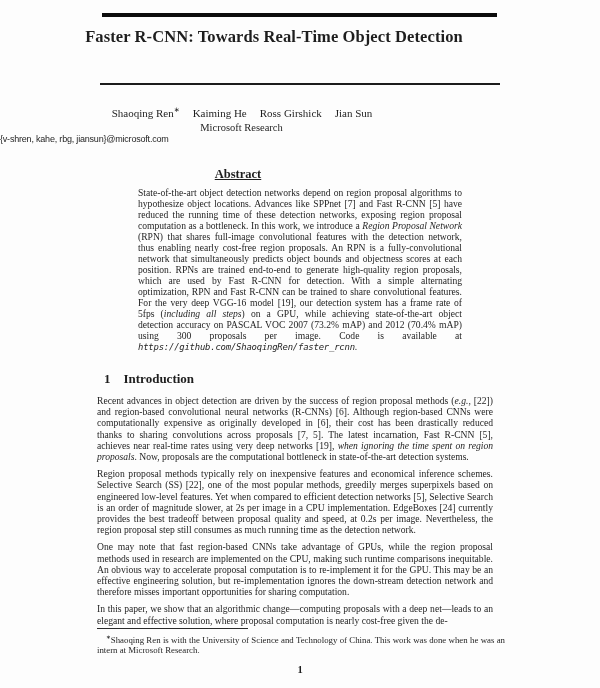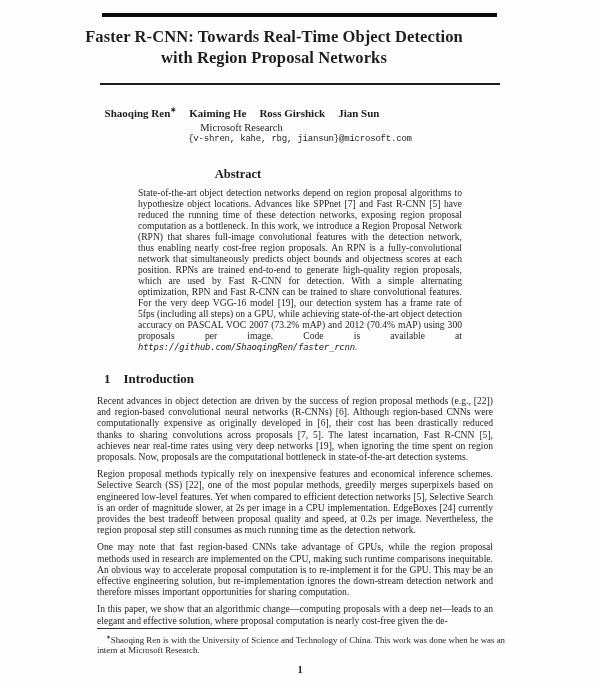--- a/index.html
+++ b/index.html
@@ -25,35 +25,35 @@
     text-align: center; font-weight: bold;
     font-size: 16.5px; line-height: 21px; letter-spacing: 0.1px;
   }
   .title .tl { display: block; }
   .title-rule {
     position: absolute; left: 100px; top: 83px;
     width: 400px; height: 1.5px; background: #1c1c1c;
   }
   .authors {
     position: absolute; left: 0; top: 105px; width: 484px;
-    text-align: center; font-weight: bold; font-size: 11px;
+    text-align: center; font-weight: normal; font-size: 11px;
   }
   .affiliation {
     position: absolute; left: 0; top: 122px; width: 483px;
     text-align: center; font-size: 10.5px;
   }
   .email {
     position: absolute; left: 0; top: 134px; width: 600px;
-    text-align: center;
-    font-family: Liberation Mono, monospace;
+    text-align: left;
+    font-family: Liberation Sans, sans-serif;
     font-size: 9px; letter-spacing: -0.2px;
   }
   .abstract-heading {
     position: absolute; left: 0; top: 167px; width: 476px;
-    text-align: center; font-weight: bold; font-size: 12.5px;
+    text-align: center; font-weight: bold; font-size: 12.5px; text-decoration: underline;
   }
   .abstract-text {
     position: absolute; left: 138px; top: 187px; width: 324px;
     font-size: 9.6px; line-height: 11px;
     text-align: justify;
   }
   .section-heading {
     position: absolute; left: 97px; top: 371px;
     font-weight: bold; font-size: 13px; margin-left: 7px;
   }
@@ -70,35 +70,34 @@
   }
   .footnote {
     position: absolute; left: 97px; top: 632px; width: 408px;
     font-size: 8.8px; line-height: 10.5px;
     text-align: justify; text-indent: 9px;
   }
   .page-number {
     position: absolute; left: 0; top: 664px; width: 600px;
     text-align: center; font-weight: bold; font-size: 10.5px;
   }
-  .it   { }
+  .it   { font-style: italic; }
   .mono { font-family: "DejaVu Sans Mono", monospace; font-size: 0.93em; letter-spacing: -0.2px; font-style: italic; }
   .sup  { vertical-align: super; font-size: 0.65em; }
   .gap  { display: inline-block; width: 13px; }
 </style>
 </head>
 <body>
 
 <div class="page">
 
   <div class="top-rule"></div>
 
   <div class="title">
     <span class="tl">Faster R-CNN: Towards Real-Time Object Detection</span>
-    <span class="tl">with Region Proposal Networks</span>
   </div>
 
   <div class="title-rule"></div>
 
   <div class="authors"><span>Shaoqing Ren</span><span class="sup">∗</span><span class="gap"></span><span>Kaiming He</span><span class="gap"></span><span>Ross Girshick</span><span class="gap"></span><span>Jian Sun</span></div>
 
   <div class="affiliation">Microsoft Research</div>
 
   <div class="email">{v-shren, kahe, rbg, jiansun}@microsoft.com</div>
 

